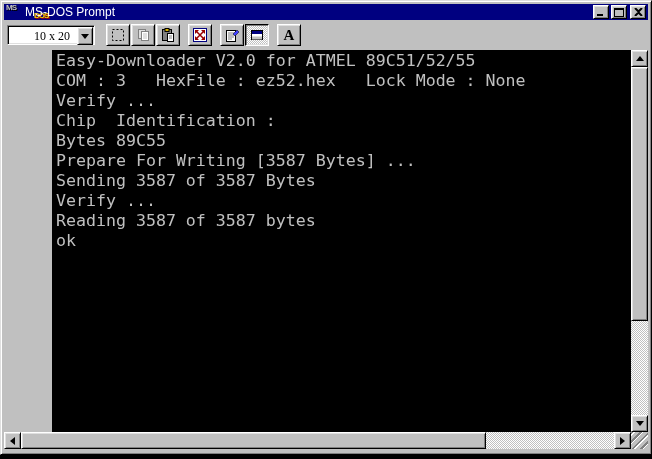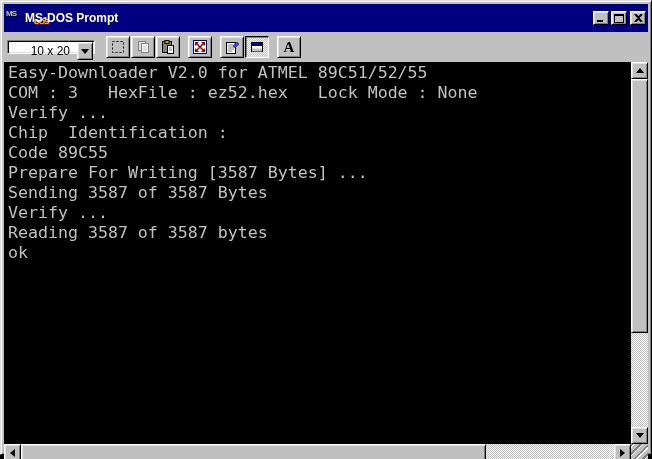--- a/index.html
+++ b/index.html
@@ -5,56 +5,56 @@
   html,body{margin:0;padding:0;width:652px;height:459px;background:#000;overflow:hidden;
     font-family:"Liberation Sans",sans-serif;}
   *{box-sizing:border-box;}
 
   .window{width:652px;height:455px;background:#c0c0c0;padding:3px;
     border:1px solid;border-color:#dfdfdf #000 #000 #dfdfdf;
     box-shadow:inset 1px 1px 0 #fff, inset -1px -1px 0 #808080;
     display:flex;flex-direction:column;}
 
   
-  .titlebar{height:28px;background:#000080;display:flex;align-items:center;padding:0 2px;flex:0 0 auto;}
+  .titlebar{height:16px;background:#000080;display:flex;align-items:center;padding:0 2px;flex:0 0 auto;}
   .msdos-icon{width:16px;height:16px;margin-right:3px;display:flex;flex-direction:column;
     justify-content:center;line-height:8px;font-weight:bold;font-size:8px;text-align:left;}
   .msdos-icon .ms{color:#c0c0c0;text-shadow:1px 1px 0 #000;letter-spacing:-1px;}
   .msdos-icon .dos{color:#ffd700;text-shadow:1px 1px 0 #a00000;letter-spacing:-1px;margin-left:28px;}
-  .title-text{color:#fff;font-weight:bold;font-size:12px;flex:1;white-space:nowrap;}
+  .title-text{color:#fff;font-weight:normal;font-size:12px;flex:1;white-space:nowrap;}
   .winbtn{width:16px;height:14px;background:#c0c0c0;margin-left:2px;position:relative;
     border:1px solid;border-color:#fff #000 #000 #fff;
     box-shadow:inset 1px 1px 0 #dfdfdf, inset -1px -1px 0 #808080;
     display:flex;align-items:center;justify-content:center;}
   .winbtn svg{display:block;}
 
   
   .toolbar{height:30px;flex:0 0 auto;display:flex;align-items:center;padding-left:3px;}
-  .combo{width:88px;height:14px;display:flex;background:#fff;
+  .combo{width:88px;height:20px;display:flex;background:#fff;
     border:1px solid;border-color:#808080 #fff #fff #808080;
-    box-shadow:inset 1px 1px 0 #000, inset -1px -1px 0 #dfdfdf;}
+    box-shadow:inset 1px 1px 0 #000, inset -1px -1px 0 #dfdfdf;font-family:Liberation Serif, serif;}
   .combo-value{flex:1;font-size:12px;color:#000;text-align:right;line-height:20px;padding-right:6px;
     white-space:pre;}
   .combo-arrow{width:16px;height:18px;margin:1px;background:#c0c0c0;
     border:1px solid;border-color:#fff #000 #000 #fff;
     box-shadow:inset 1px 1px 0 #dfdfdf, inset -1px -1px 0 #808080;
     display:flex;align-items:center;justify-content:center;}
   .tbtn{width:24px;height:22px;background:#c0c0c0;
     border:1px solid;border-color:#fff #000 #000 #fff;
     box-shadow:inset 1px 1px 0 #dfdfdf, inset -1px -1px 0 #808080;
     display:flex;align-items:center;justify-content:center;}
   .tbtn.pressed{border-color:#000 #fff #fff #000;
     box-shadow:inset 1px 1px 0 #808080, inset -1px -1px 0 #dfdfdf;
     background-image:conic-gradient(#fff 25%, #c0c0c0 0 50%, #fff 0 75%, #c0c0c0 0);
     background-size:2px 2px;}
   .gap8{width:8px;} .gap12{width:11px;} .gap2{width:1px;}
   .font-glyph{font-family:"Liberation Serif",serif;font-weight:bold;font-size:15px;color:#000;line-height:1;}
 
   
-  .client{flex:0 0 382px;display:flex;}
+  .client{flex:0 0 382px;display:flex;margin-left:48px;}
   .terminal{flex:1;background:#000;color:#c0c0c0;overflow:hidden;
     font-family:"DejaVu Sans Mono","Liberation Mono",monospace;
     font-size:16.6px;line-height:20px;padding:1px 0 0 4px;}
   .term-line{height:20px;white-space:pre;}
 
   
   .dither{background-color:#c0c0c0;
     background-image:conic-gradient(#fff 25%, #c0c0c0 0 50%, #fff 0 75%, #c0c0c0 0);
     background-size:2px 2px;}
   .sbtn{width:17px;height:17px;background:#c0c0c0;flex:0 0 auto;
@@ -174,21 +174,21 @@
       <span class="font-glyph">A</span>
     </div>
   </div>
 
   <div class="client">
     <div class="terminal">
       <div class="term-line">Easy-Downloader V2.0 for ATMEL 89C51/52/55</div>
       <div class="term-line">COM : 3   HexFile : ez52.hex   Lock Mode : None</div>
       <div class="term-line">Verify ...</div>
       <div class="term-line">Chip  Identification :</div>
-      <div class="term-line">Code 89C55</div>
+      <div class="term-line">Bytes 89C55</div>
       <div class="term-line">Prepare For Writing [3587 Bytes] ...</div>
       <div class="term-line">Sending 3587 of 3587 Bytes</div>
       <div class="term-line">Verify ...</div>
       <div class="term-line">Reading 3587 of 3587 bytes</div>
       <div class="term-line">ok</div>
       <div class="term-line"></div>
     </div>
     <div class="vscroll">
       <div class="sbtn">
         <div class="tri-up"></div>

